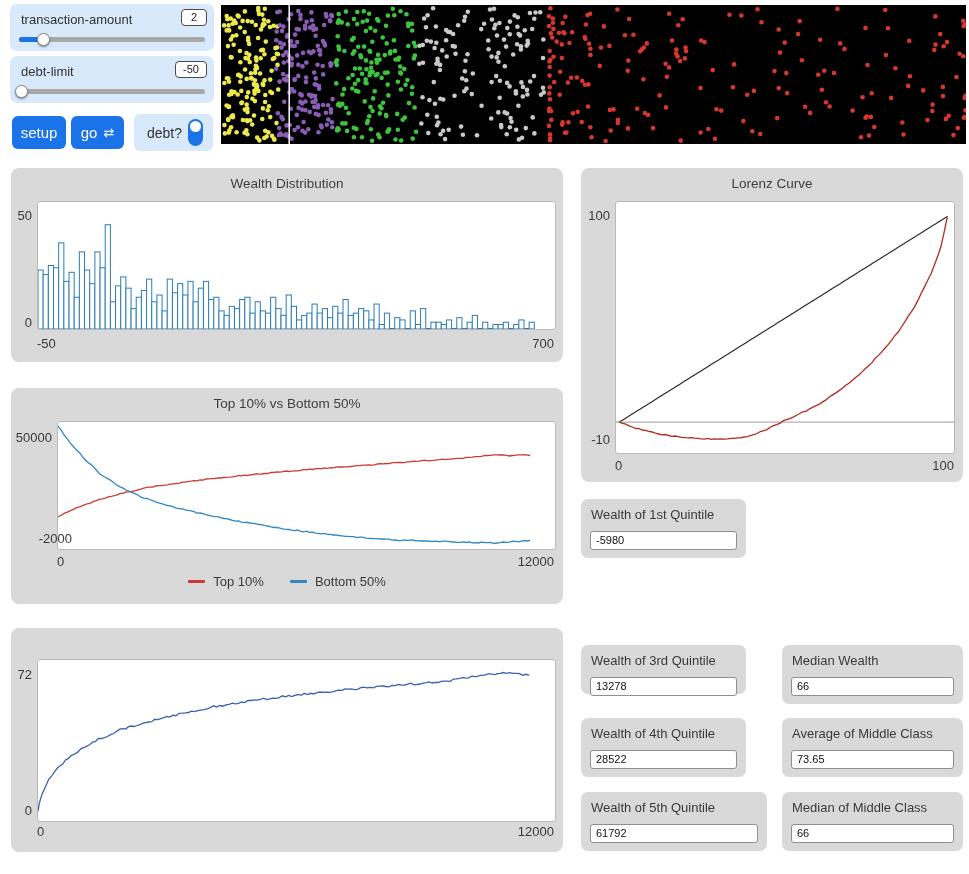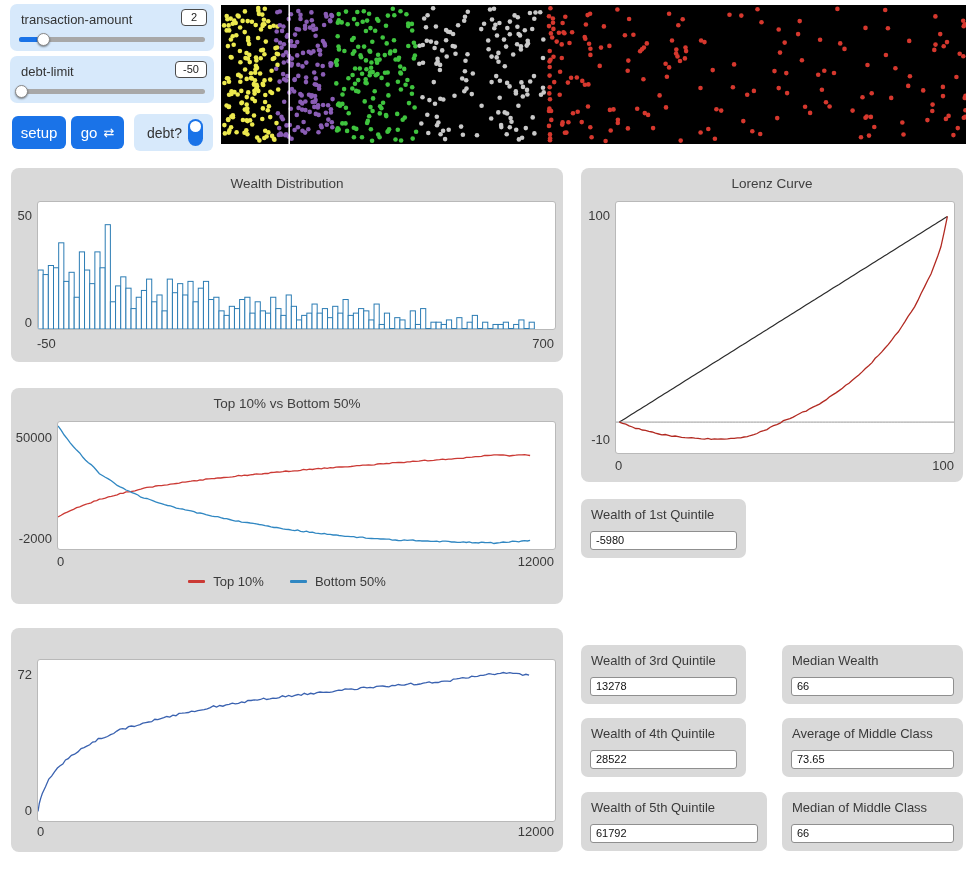--- a/index.html
+++ b/index.html
@@ -978,21 +978,21 @@
 
   <div class="panel" style="left:11px;top:388px;width:552px;height:216px;">
     <div class="ctitle">Top 10% vs Bottom 50%</div>
     <div class="plot" style="left:46px;top:33px;width:497px;height:127px;">
         <svg width="497" height="127">
           <polyline points="0.0,95.0 3.1,93.3 6.2,91.4 9.3,90.1 12.4,88.6 15.5,87.3 18.6,85.7 21.7,84.8 24.9,83.4 27.6,82.4 30.4,81.5 33.1,80.8 35.9,79.1 38.7,78.6 41.4,77.2 44.4,76.9 47.3,76.1 50.3,74.9 53.3,74.3 56.2,73.6 59.2,72.8 62.1,71.4 65.1,71.3 68.0,69.9 71.0,69.8 74.0,69.3 76.9,68.8 79.9,67.8 82.8,67.2 85.8,66.2 88.8,65.4 91.7,65.2 94.7,65.2 97.6,64.0 100.6,63.6 103.5,63.7 106.5,63.2 109.5,62.8 112.4,62.1 115.4,61.8 118.3,61.5 121.3,61.2 124.3,60.1 127.2,60.2 130.2,59.6 133.1,59.2 136.1,58.6 139.0,58.9 142.0,57.9 145.0,58.1 147.9,57.0 150.9,56.9 153.8,56.7 156.8,56.5 159.8,55.8 162.7,56.0 165.7,55.5 168.6,55.3 171.6,55.1 174.5,54.8 177.5,54.3 180.5,53.4 183.4,53.9 186.4,53.2 189.3,53.5 192.3,52.8 195.3,52.5 198.2,51.9 201.2,52.2 204.1,52.0 207.1,51.3 210.0,51.5 213.0,50.5 216.0,50.4 218.9,50.0 221.9,50.1 224.8,49.7 227.8,49.0 230.8,49.5 233.7,49.2 236.7,48.8 239.6,48.8 242.6,48.4 245.5,47.4 248.5,47.8 251.5,47.1 254.4,47.5 257.4,46.9 260.3,46.4 263.3,46.8 266.3,45.8 269.2,46.3 272.2,45.7 275.1,45.9 278.1,45.2 281.0,44.8 284.0,45.0 287.0,44.8 289.9,44.8 292.9,44.5 295.8,44.1 298.8,43.7 301.8,43.7 304.7,43.1 307.7,43.2 310.6,43.0 313.6,43.2 316.5,42.9 319.5,42.0 322.5,41.6 325.4,41.8 328.4,41.5 331.3,41.6 334.3,40.7 337.3,40.6 340.2,40.4 343.2,40.5 346.1,40.6 349.1,39.8 352.0,39.8 355.0,39.2 358.0,39.4 360.9,39.2 363.9,38.7 366.8,38.2 369.8,38.9 372.8,38.6 375.7,38.3 378.7,37.8 381.6,37.6 384.6,37.1 387.5,37.6 390.5,37.2 393.5,37.2 396.4,36.6 399.4,36.4 402.3,36.3 405.3,36.4 408.3,35.4 411.2,35.3 414.2,35.2 417.3,34.6 420.4,34.7 423.5,34.4 426.6,33.4 429.7,33.5 432.8,33.4 435.9,32.9 439.0,32.9 442.1,33.0 445.2,32.9 448.3,33.4 451.4,34.0 454.5,33.5 457.7,33.2 460.8,32.8 463.9,32.9 466.6,32.7 469.4,33.1 472.1,33.5" fill="none" stroke="#cb3a35" stroke-width="1.3"></polyline>
           <polyline points="0.0,3.9 3.1,8.2 6.2,13.0 9.3,16.8 12.4,21.1 15.5,24.7 18.6,28.1 21.7,30.9 24.9,35.3 27.6,38.2 30.4,40.8 33.1,42.6 35.9,45.3 38.7,48.5 41.4,51.7 44.4,53.5 47.3,55.3 50.3,56.9 53.3,58.8 56.2,61.1 59.2,63.4 62.1,64.9 65.1,66.1 68.0,68.0 71.0,69.0 74.0,70.7 76.9,71.6 79.9,73.0 82.8,75.2 85.8,76.1 88.8,76.5 91.7,77.5 94.7,78.6 97.6,79.9 100.6,80.8 103.5,81.7 106.5,82.7 109.5,83.5 112.4,83.9 115.4,84.9 118.3,86.1 121.3,86.7 124.3,87.0 127.2,87.9 130.2,88.4 133.1,88.9 136.1,89.6 139.0,91.1 142.0,91.0 145.0,91.7 147.9,92.7 150.9,93.3 153.8,94.1 156.8,94.7 159.8,94.7 162.7,95.7 165.7,96.5 168.6,96.7 171.6,97.5 174.5,98.3 177.5,99.1 180.5,98.8 183.4,100.2 186.4,100.3 189.3,100.5 192.3,101.0 195.3,101.4 198.2,101.9 201.2,102.5 204.1,102.8 207.1,103.7 210.0,104.0 213.0,104.8 216.0,105.5 218.9,105.5 221.9,106.2 224.8,106.9 227.8,107.4 230.8,107.5 233.7,108.1 236.7,108.6 239.6,108.0 242.6,109.3 245.5,109.8 248.5,109.2 251.5,110.3 254.4,110.1 257.4,111.1 260.3,111.3 263.3,111.8 266.3,111.5 269.2,112.4 272.2,112.3 275.1,113.0 278.1,112.9 281.0,113.5 284.0,113.8 287.0,114.4 289.9,114.4 292.9,114.6 295.8,114.6 298.8,115.7 301.8,115.2 304.7,115.2 307.7,116.1 310.6,116.4 313.6,116.5 316.5,116.7 319.5,116.6 322.5,117.0 325.4,116.9 328.4,117.1 331.3,117.2 334.3,118.1 337.3,118.0 340.2,118.5 343.2,118.6 346.1,117.9 349.1,118.4 352.0,118.2 355.0,118.0 358.0,118.8 360.9,118.6 363.9,119.0 366.8,118.8 369.8,119.0 372.8,119.4 375.7,119.3 378.7,119.1 381.6,119.9 384.6,119.2 387.5,119.2 390.5,119.4 393.5,120.0 396.4,120.0 399.4,120.3 402.3,120.4 405.3,119.8 408.3,120.5 411.2,119.9 414.2,120.9 417.3,120.7 420.4,121.0 423.5,120.2 426.6,120.5 429.7,120.6 432.8,120.5 435.9,121.5 439.0,121.0 442.1,120.7 445.2,120.0 448.3,120.3 451.4,120.2 454.5,119.2 457.7,119.3 460.8,119.9 463.9,119.0 466.6,118.7 469.4,119.0 472.1,118.3" fill="none" stroke="#3087c2" stroke-width="1.3"></polyline>
         </svg>
       </div>
     <span class="axis axr" style="left:0;width:41px;top:42px;">50000</span>
-    <span class="axis axr" style="left:0;width:41px;top:143px;">-2000</span>
+    <span class="axis axr" style="left:0;width:41px;top:143px;padding-left:20px;">-2000</span>
     <span class="axis" style="left:46px;top:166px;">0</span>
     <span class="axis axr" style="right:9px;top:166px;">12000</span>
     <div class="legendrow" style="top:186px;">
       <div class="legenditem">
         <div class="ldash" style="background: rgb(203, 58, 53);"></div>
         <span>Top 10%</span>
       </div>
       <div class="legenditem">
         <div class="ldash" style="background: rgb(48, 135, 194);"></div>
         <span>Bottom 50%</span>
@@ -1024,21 +1024,21 @@
     <span class="axis axr" style="left:0;width:29px;top:40px;">100</span>
     <span class="axis axr" style="left:0;width:29px;top:264px;">-10</span>
     <span class="axis" style="left:34px;top:290px;">0</span>
     <span class="axis axr" style="right:9px;top:290px;">100</span>
   </div>
 
   <div class="monitor" style="left:581px;top:499px;width:165px;height:59px;">
     <div class="mlabel">Wealth of 1st Quintile</div>
     <div class="mvalue">-5980</div>
   </div>
-  <div class="monitor" style="left:581px;top:645px;width:165px;height:59px;">
+  <div class="monitor" style="left:581px;top:645px;width:165px;height:49px;">
     <div class="mlabel">Wealth of 3rd Quintile</div>
     <div class="mvalue">13278</div>
   </div>
   <div class="monitor" style="left:581px;top:718px;width:165px;height:59px;">
     <div class="mlabel">Wealth of 4th Quintile</div>
     <div class="mvalue">28522</div>
   </div>
   <div class="monitor" style="left:581px;top:792px;width:186px;height:59px;">
     <div class="mlabel">Wealth of 5th Quintile</div>
     <div class="mvalue">61792</div>

